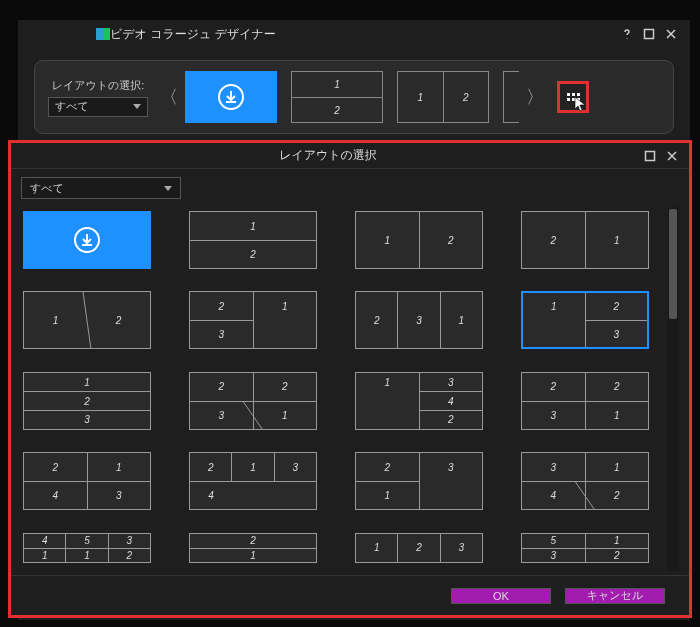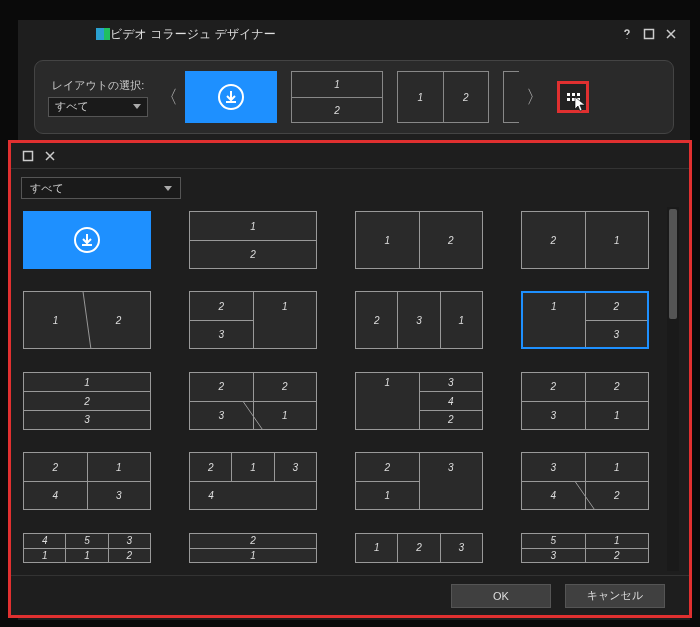--- a/index.html
+++ b/index.html
@@ -90,21 +90,21 @@
   .lay .r + .r .c { border-top: 1px solid #999; }
   .lay .r .c + .c { border-left: 1px solid #999; }
   .lay.half-cut { overflow: hidden; height: 30px; }
   .vscroll { width: 12px; background: #1a1a1a; margin-left: 6px; position: relative; }
   .vscroll .sthumb { position: absolute; left: 2px; top: 2px; width: 8px; height: 110px; background: #555; border-radius: 2px; }
   .dialog-footer {
     height: 40px; display: flex; justify-content: flex-end; align-items: center; gap: 14px; padding: 0 24px;
     border-top: 1px solid #333;
   }
   .btn {
-    min-width: 100px; height: 24px; background: #404040; border: 1px solid #555;
+    min-width: 100px; height: 16px; background: #a21caf; border: 1px solid #555;
     display: flex; align-items: center; justify-content: center; font-size: 11px; color: #ddd;
   }
   
   .diag { position: absolute; inset: 0; }
   .diag line { stroke: #999; stroke-width: 1; }
   .noborder .c + .c { border-left: none !important; }
 </style>
 </head>
 <body>
 
@@ -181,20 +181,21 @@
       </div>
       <svg class="cursor" width="14" height="16" viewBox="0 0 14 16">
           <path d="M1 1l0 12 3-3 2 5 2-1-2-5 5 0z" fill="#fff" stroke="#000" stroke-width="0.6"></path>
         </svg>
     </div>
   </div>
 </div>
 
 <div class="dialog-wrap">
   <div class="dialog-titlebar">
+    <span class="dlg-title">レイアウトの選択</span>
     <div class="title-btn">
       <svg viewBox="0 0 12 12">
           <rect x="1.5" y="1.5" width="9" height="9"></rect>
         </svg>
     </div>
     <div class="title-btn">
       <svg viewBox="0 0 12 12">
           <path d="M2 2l8 8M10 2l-8 8"></path>
         </svg>
     </div>

